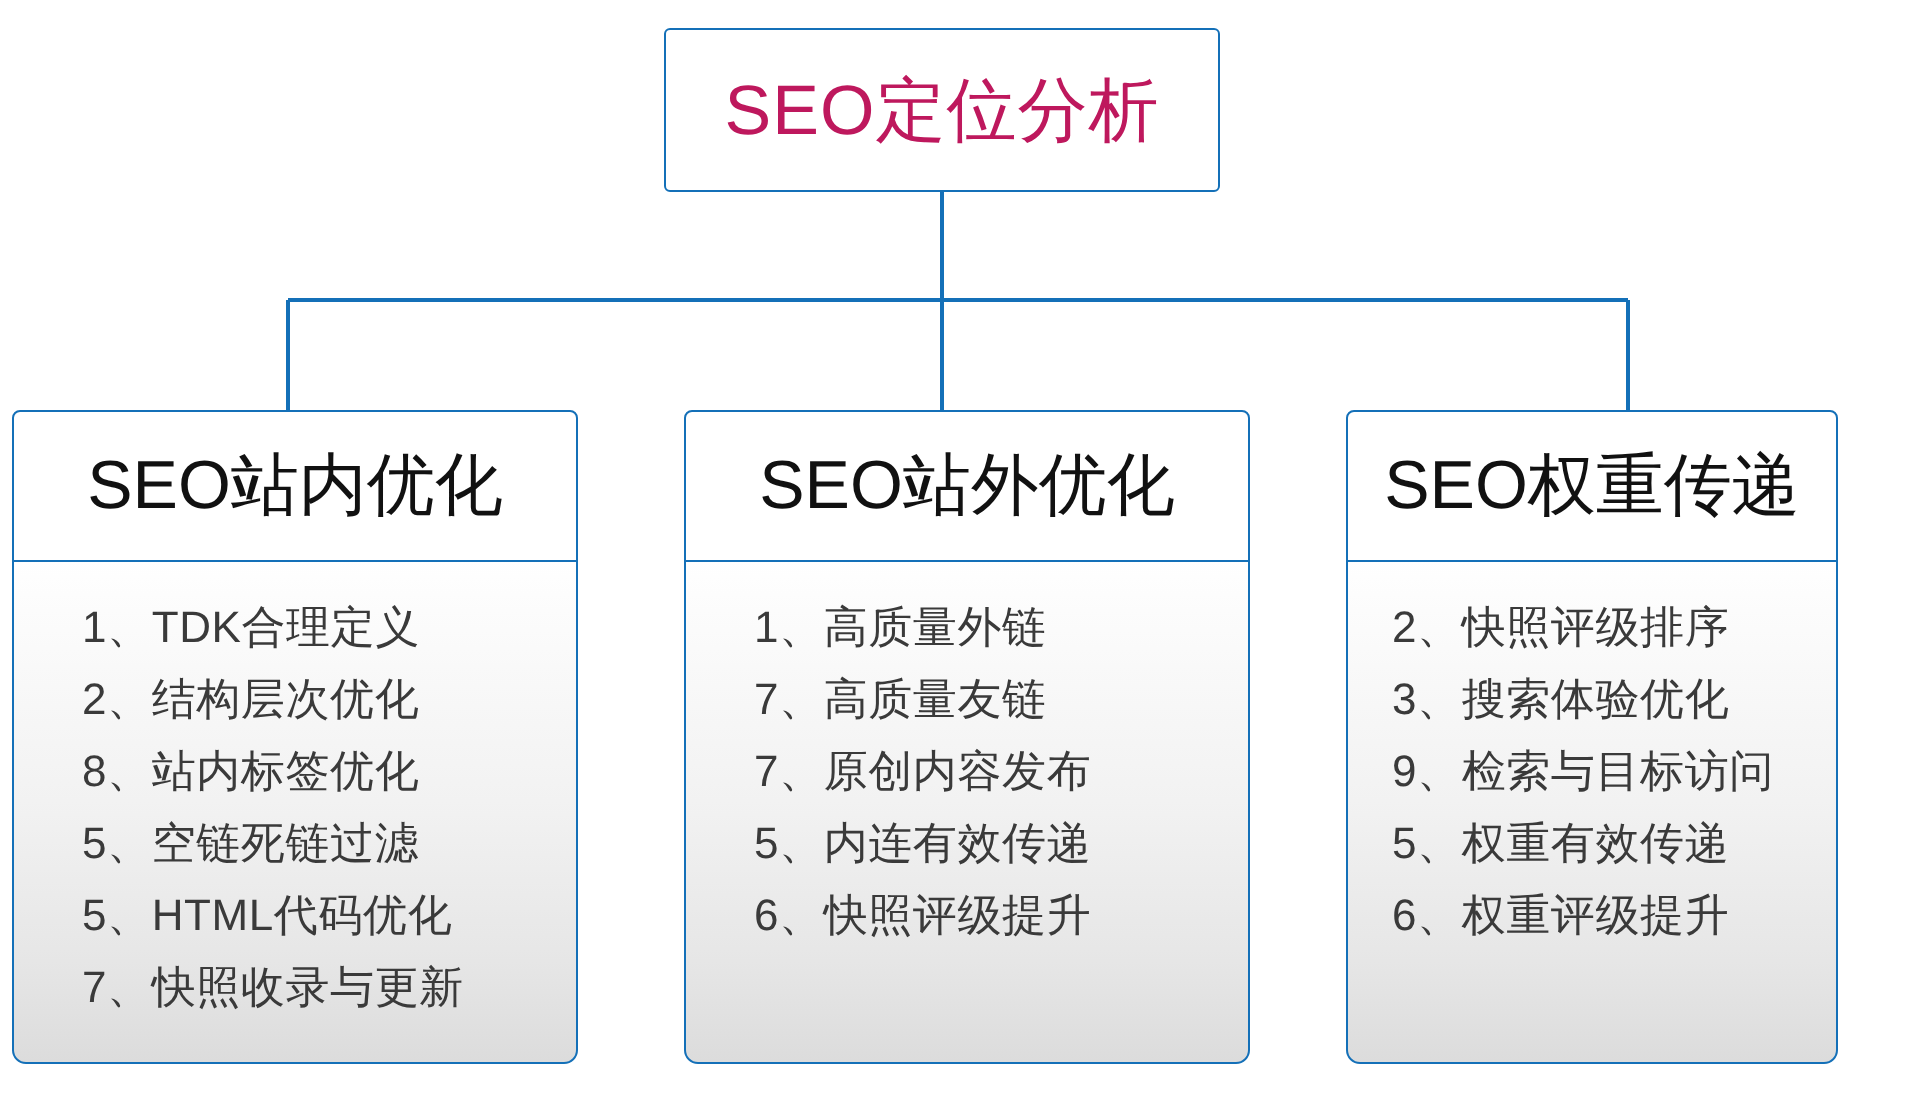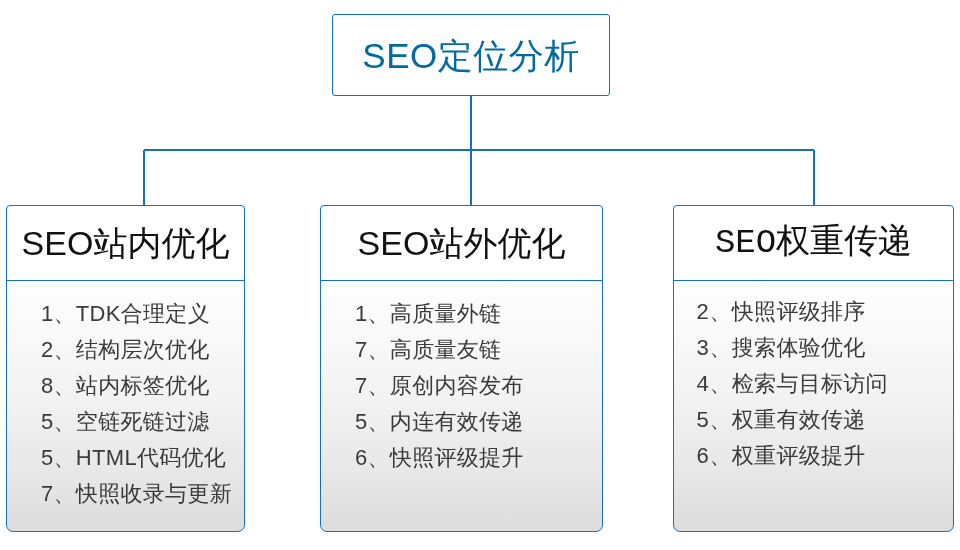--- a/index.html
+++ b/index.html
@@ -39,21 +39,21 @@
     box-sizing: border-box;
     border: 1.6px solid #1470b8;
     border-radius: 3px;
     background: #ffffff;
     display: flex;
     align-items: center;
     justify-content: center;
   }
   .root-title {
     font-size: 35px;
-    color: #0369a1;
+    color: #be185d;
     letter-spacing: 0.5px;
     line-height: 1;
     white-space: nowrap;
   }
 
   
   .branch {
     position: absolute;
     top: 205px;
   }
@@ -92,23 +92,23 @@
   }
   .branch-list li {
     font-size: 22px;
     line-height: 36px;
     color: #3a3a3a;
     white-space: nowrap;
     letter-spacing: 0.3px;
   }
 
   
-  .branch-1 { left: 6px;   width: 239px; }
-  .branch-2 { left: 320px; width: 283px; }
-  .branch-3 { left: 673px; width: 281px; font-family: Liberation Mono, monospace; }
+  .branch-1 { left: 6px;   width: 283px; }
+  .branch-2 { left: 342px; width: 283px; }
+  .branch-3 { left: 673px; width: 246px; }
 
   .branch-3 .branch-list { padding-left: 22px; }
 </style>
 </head>
 <body>
 
 <div id="diagram">
 
   <svg class="connectors" viewBox="0 0 960 550" width="960" height="550" xmlns="http://www.w3.org/2000/svg">
     <g stroke="#1470b8" stroke-width="1.6" fill="none" shape-rendering="crispEdges">
@@ -155,20 +155,20 @@
   </div>
 
   <div class="branch branch-3">
     <div class="branch-head">
       <span class="branch-head-title">SEO权重传递</span>
     </div>
     <div class="branch-body">
       <ul class="branch-list">
         <li>2、快照评级排序</li>
         <li>3、搜索体验优化</li>
-        <li>4、检索与目标访问</li>
+        <li>9、检索与目标访问</li>
         <li>5、权重有效传递</li>
         <li>6、权重评级提升</li>
       </ul>
     </div>
   </div>
 
 </div>
 
 </body></html>

